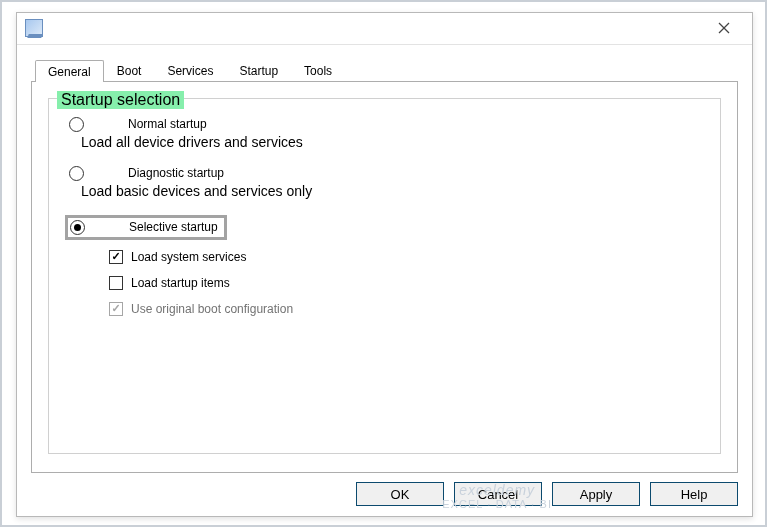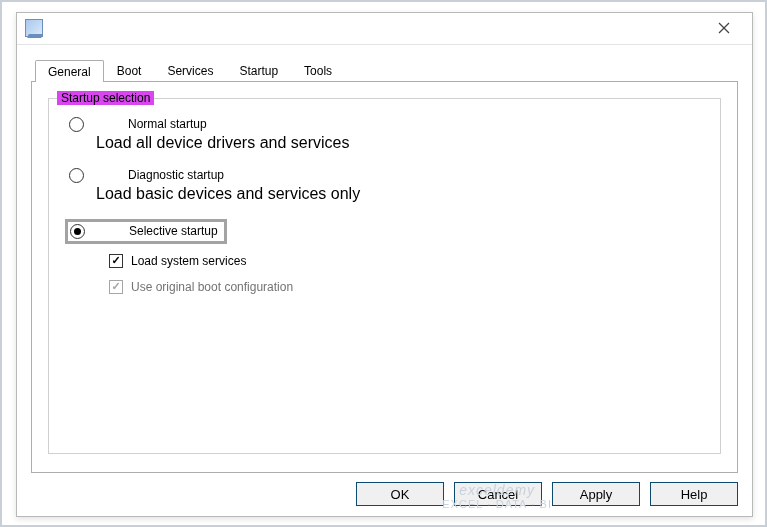--- a/index.html
+++ b/index.html
@@ -86,44 +86,44 @@
   }
   .groupbox {
     border: 1px solid #d0d0d0;
     position: relative;
     padding: 18px 20px 20px 20px;
     height: 356px;
   }
   .groupbox-title {
     position: absolute;
     top: -8px; left: 8px;
-    background: #d946ef;
+    background: #86efac;
     padding: 0 4px;
-    font-size: 12px;
+    font-size: 16px;
   }
   .opt-row {
     display: flex; align-items: center;
     margin-bottom: 2px;
     gap: 36px;
   }
   .radio {
     width: 15px; height: 15px;
     border: 1.5px solid #333;
     border-radius: 50%;
     margin-right: 8px;
     display: inline-flex; align-items: center; justify-content: center;
   }
   .radio.selected::after {
     content: ""; width: 7px; height: 7px;
     background: #000; border-radius: 50%;
   }
   .opt-label { font-size: 12px; }
   .opt-desc {
-    margin-left: 27px;
-    font-size: 16px;
+    margin-left: 12px;
+    font-size: 14px;
     margin-bottom: 16px;
   }
   .highlight {
     border: 3px solid #a3a3a3;
     display: inline-flex; align-items: center;
     padding: 2px 6px 2px 2px;
     margin-left: -4px;
   }
   .sub-group { margin-left: 40px; margin-top: 10px; }
   .chk-row {
@@ -217,20 +217,24 @@
               </span>
             </span>
           </div>
 
           <div class="sub-group">
             <div class="chk-row">
               <span class="chk checked"></span>
               <span class="chk-label">Load system services</span>
             </div>
             <div class="chk-row">
+              <span class="chk"></span>
+              <span class="chk-label">Load startup items</span>
+            </div>
+            <div class="chk-row">
               <span class="chk checked disabled"></span>
               <span class="chk-label disabled">Use original boot configuration</span>
             </div>
           </div>
 
         </div>
       </div>
     </div>
 
     <div class="footer">

